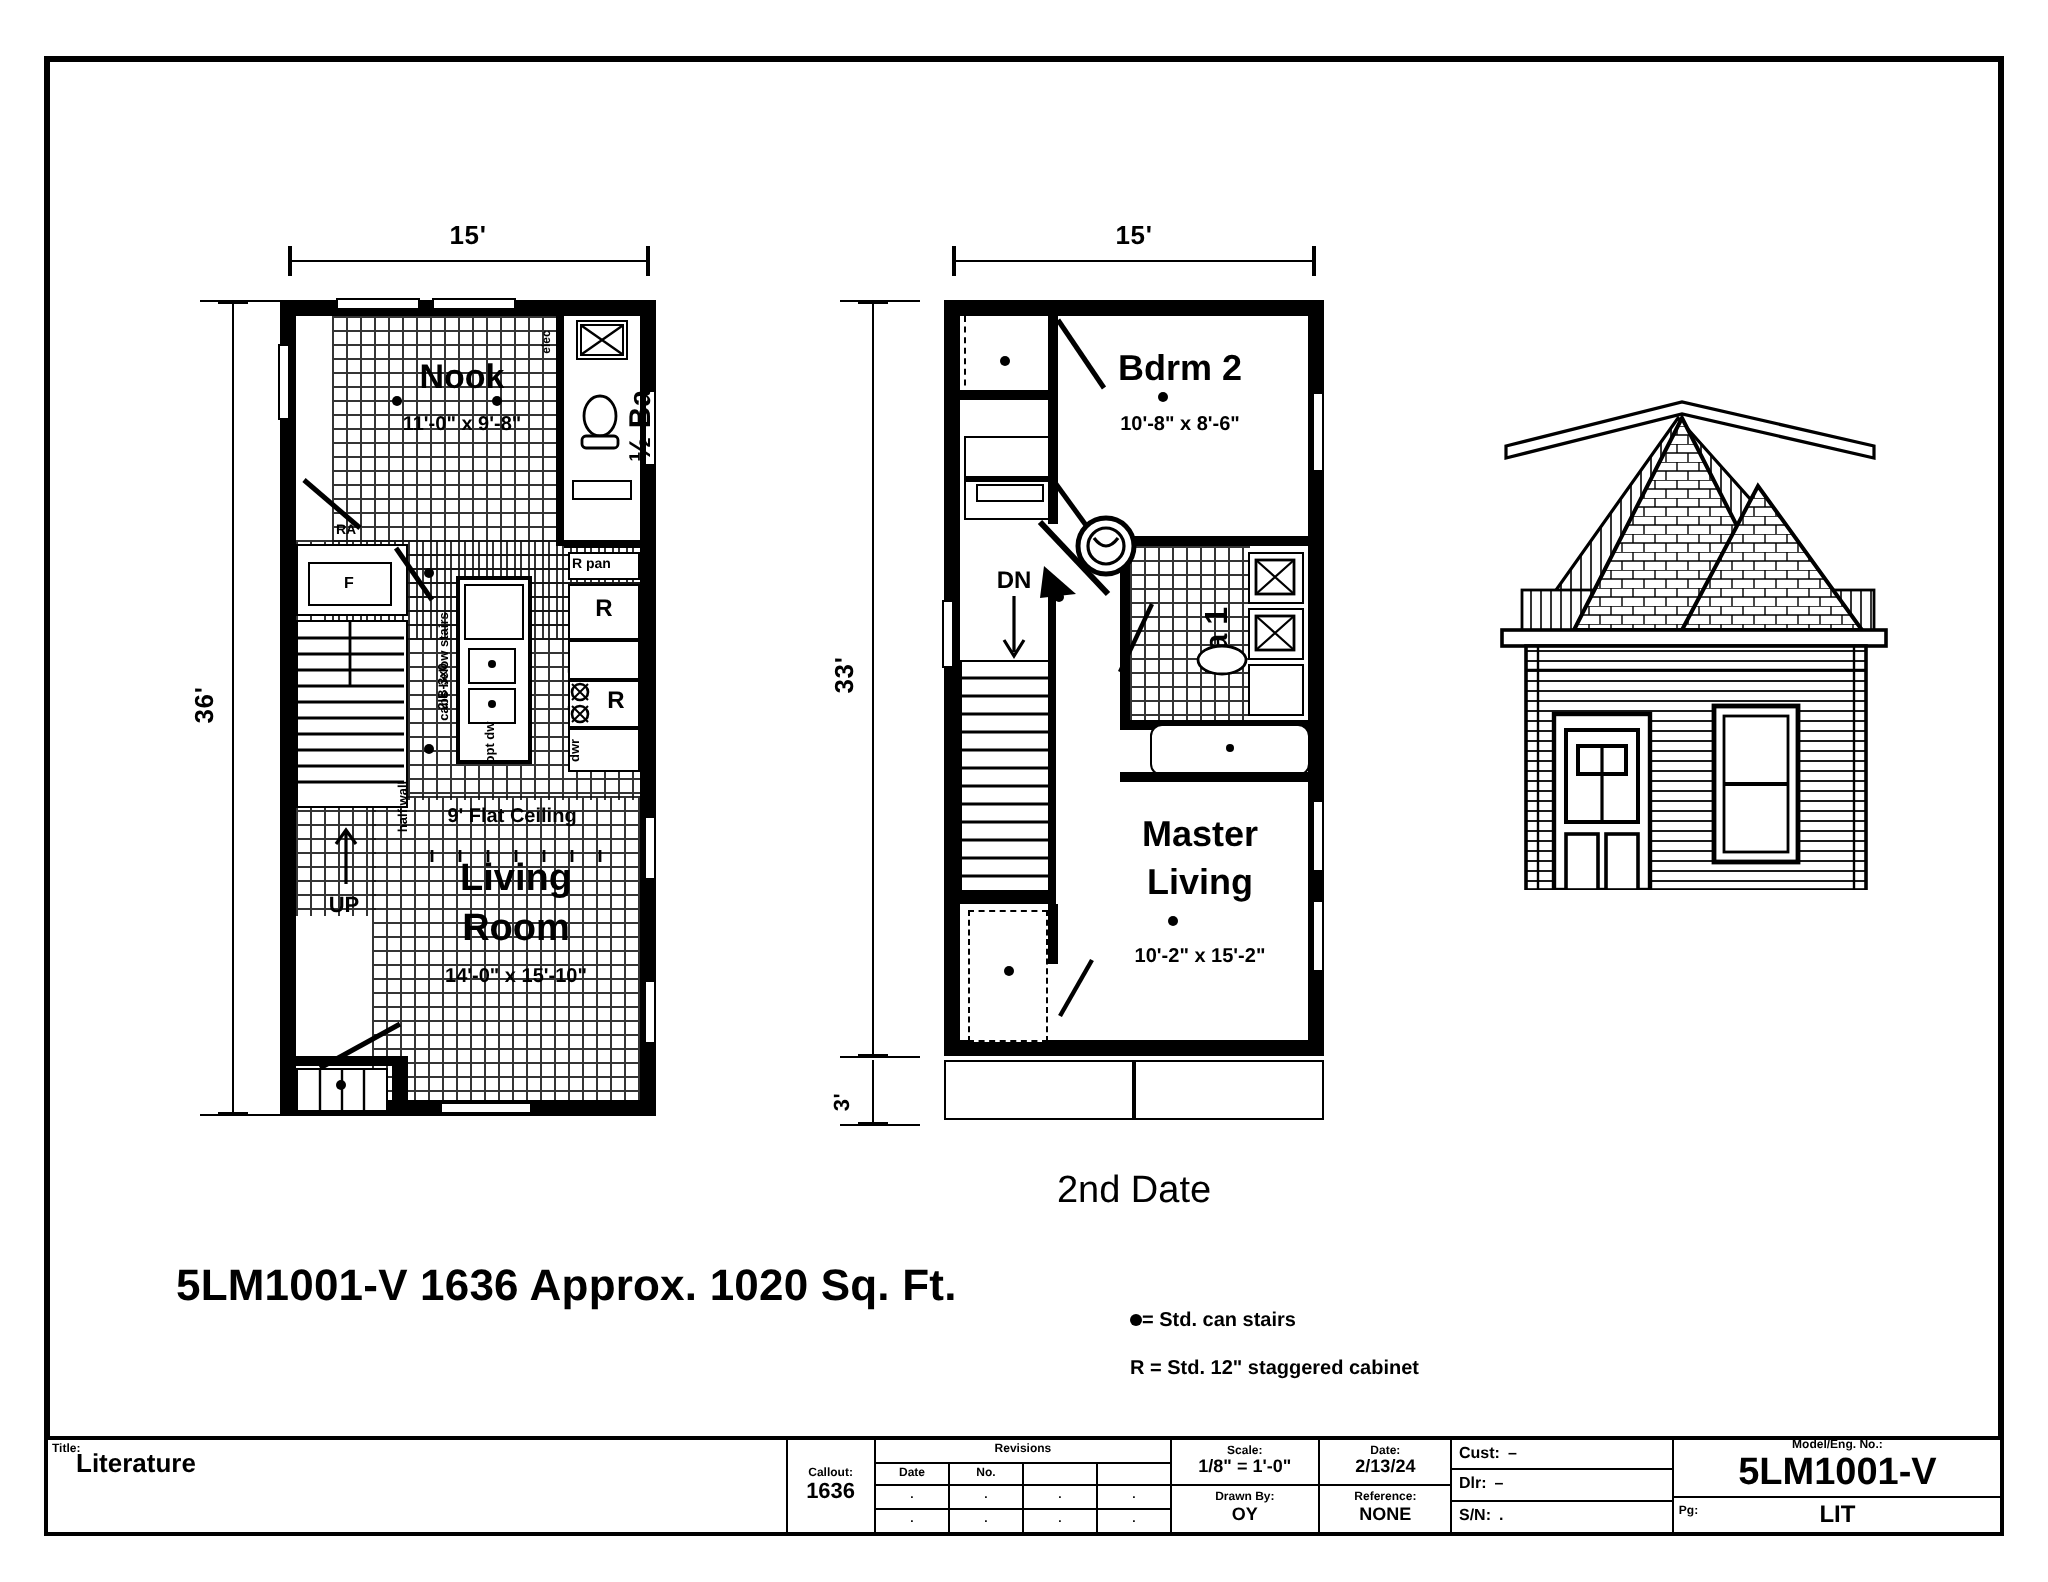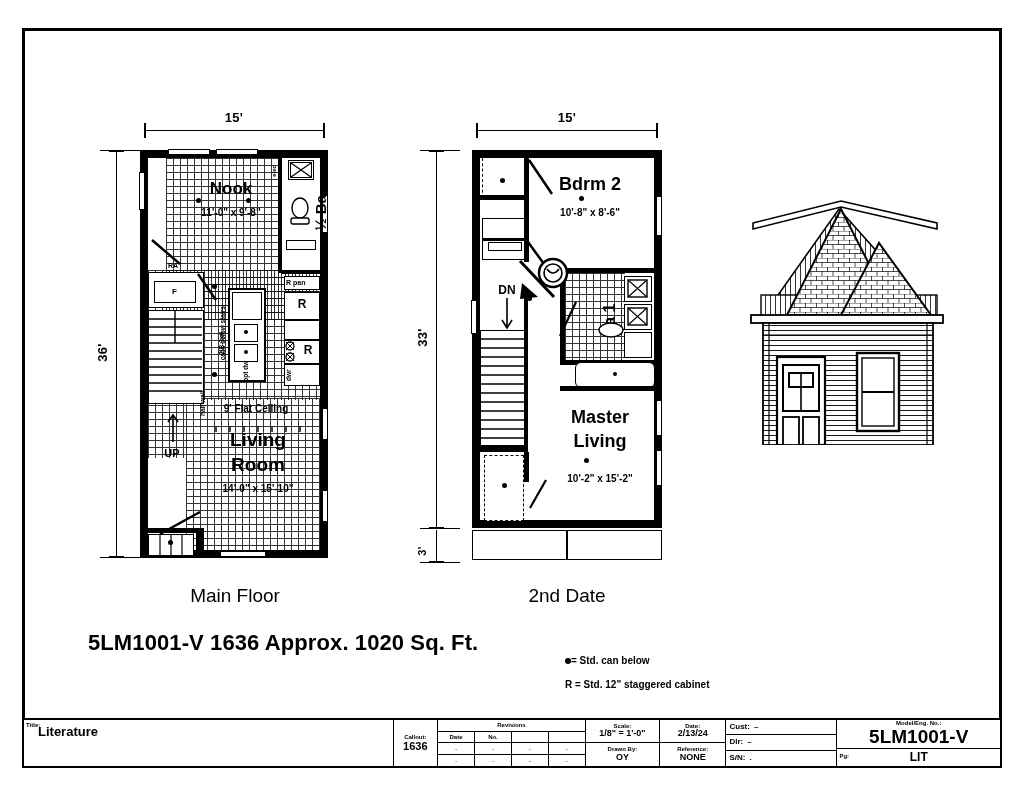--- a/index.html
+++ b/index.html
@@ -245,21 +245,20 @@
           <g stroke="#000" stroke-width="1.2">
         <line x1="11" y1="0" x2="11" y2="20"></line>
             <line x1="22" y1="0" x2="22" y2="20"></line>
         <line x1="33" y1="0" x2="33" y2="20"></line>
           </g>
         </svg>
     </div>
     <div class="canlight" style="left:168px;top:540px;"></div>
     <div class="boxthin" style="left:220px;top:551px;width:46px;height:6px;border-width:1.2px;"></div>
 
-    <div class="floorcap" style="left:145px;top:585px;width:180px;text-align:center;">Main Floor</div>
   </div>
 
   <div class="abs" style="left:0;top:0;width:720px;height:620px;">
 
     <div>
       <div class="dimline-h" style="left:476px;top:130px;width:182px;"></div>
       <div class="tick" style="left:476px;top:123px;width:1.5px;height:15px;"></div>
       <div class="tick" style="left:656px;top:123px;width:1.5px;height:15px;"></div>
       <div class="dimtxt ctr" style="left:527px;top:110px;width:80px;">15'</div>
     </div>
@@ -455,21 +454,21 @@
 
       <line x1="24" y1="128" x2="24" y2="250" stroke="#000" stroke-width="1.2"></line>
       <line x1="182" y1="128" x2="182" y2="250" stroke="#000" stroke-width="1.2"></line>
       <line x1="18" y1="140" x2="188" y2="140" stroke="#000" stroke-width="1.2"></line>
     </svg>
   </div>
 
   <div class="sqft" style="left:88px;top:630px;">5LM1001-V 1636 Approx. 1020 Sq. Ft.</div>
 
   <div class="legendrow" style="left:565px;top:655px;">
-    <span style="display:inline-block;width:6px;height:6px;border-radius:50%;background:#000;vertical-align:middle;"></span><span>= Std. can below</span>
+    <span style="display:inline-block;width:6px;height:6px;border-radius:50%;background:#000;vertical-align:middle;"></span><span>= Std. can stairs</span>
   </div>
   <div class="legendrow" style="left:565px;top:679px;">R = Std. 12" staggered cabinet</div>
 
 
   <div class="tb">
 
     <div class="tbcol" style="width:400px;">
       <div class="tbrow" style="height:50%;">
         <span class="lab">Title:</span>
         <span class="val">Literature</span>

